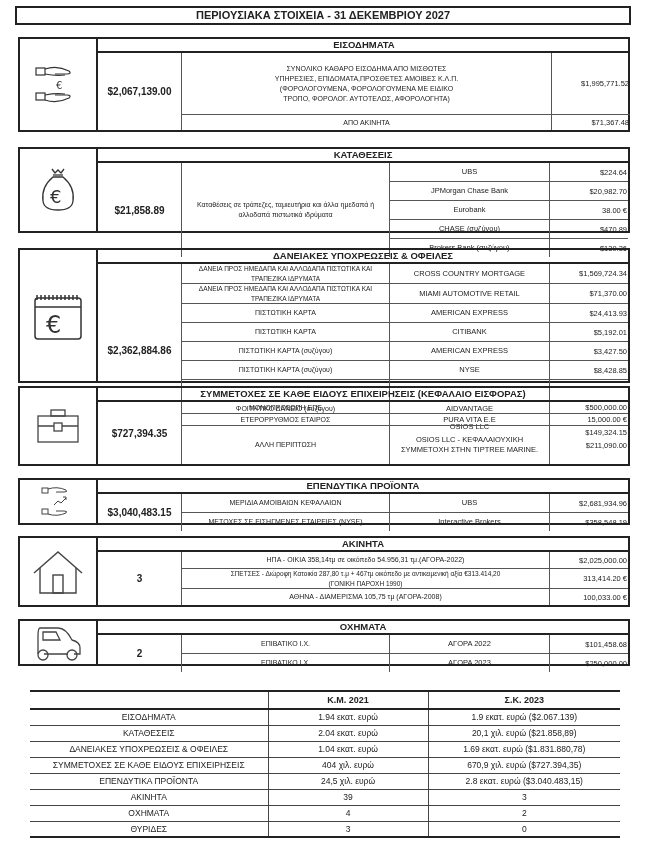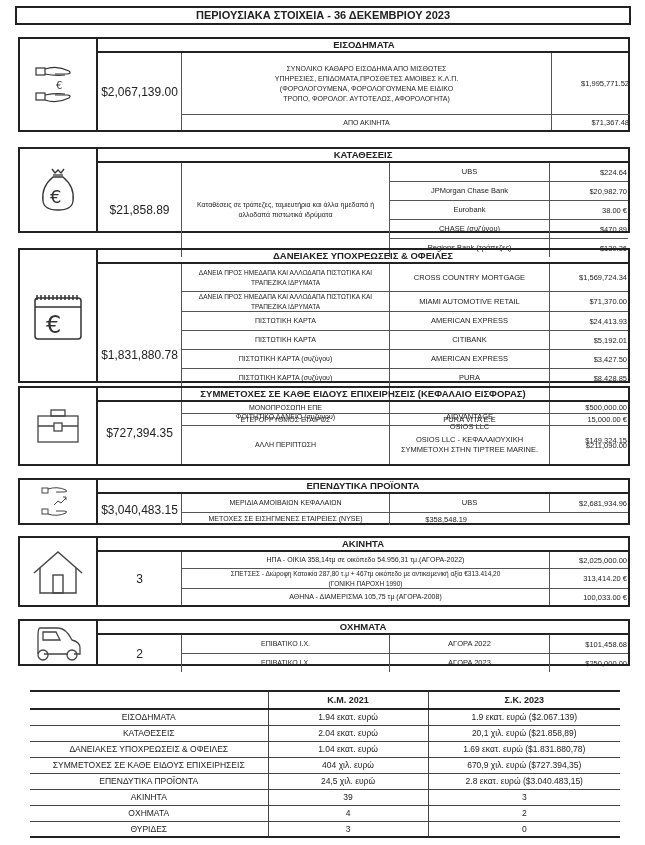--- a/index.html
+++ b/index.html
@@ -20,21 +20,21 @@
     flex-shrink: 0;
   }
   .icon-cell svg { display: block; }
   .body-cell { flex: 1; display: flex; flex-direction: column; }
   .sec-head {
     height: 14px; border-bottom: 2px solid #222; text-align: center; font-weight: bold; font-size: 9.5px; line-height: 12px;
   }
   .sec-main { flex: 1; display: flex; }
   .total-cell {
     width: 84px; border-right: 1px solid #555; display: flex; align-items: center; justify-content: center;
-    font-weight: normal; font-size: 12px; flex-shrink: 0;
+    font-weight: bold; font-size: 10px; flex-shrink: 0;
   }
   .rows { flex: 1; display: flex; flex-direction: column; }
   .row { display: flex; border-bottom: 1px solid #555; font-size: 7px; }
   .row:last-child { border-bottom: none; }
   .c-desc { border-right: 1px solid #555; display: flex; align-items: center; justify-content: center; text-align: center; line-height: 10px; padding: 1px 2px; }
   .c-inst { border-right: 1px solid #555; display: flex; align-items: center; justify-content: center; text-align: center; line-height: 10px; padding: 4px 2px; font-size: 7.5px; }
   .c-val { display: flex; align-items: center; justify-content: flex-end; padding: 0 1px; font-size: 7.5px; flex-shrink: 0; }
 
   
   .cmp {
@@ -42,21 +42,21 @@
   }
   .cmp th, .cmp td { border: 1px solid #444; text-align: center; height: 16px; padding: 0 14px; }
   .cmp th { font-weight: bold; font-size: 9px; height: 18px; border-bottom: 2px solid #222; border-top: 2px solid #222; }
   .cmp tr:last-child td { border-bottom: 2px solid #222; }
   .cmp td:last-child, .cmp th:last-child { border-right: none; }
   .cmp td:first-child, .cmp th:first-child { border-left: none; }
 </style>
 </head>
 <body>
 
-<div class="title-box">ΠΕΡΙΟΥΣΙΑΚΑ ΣΤΟΙΧΕΙΑ - 36 ΔΕΚΕΜΒΡΙΟΥ 2023</div>
+<div class="title-box">ΠΕΡΙΟΥΣΙΑΚΑ ΣΤΟΙΧΕΙΑ - 31 ΔΕΚΕΜΒΡΙΟΥ 2027</div>
 
 <div class="section" style="top:37px;height:95px;">
   <div class="icon-cell">
     <svg width="56" height="40" viewBox="0 0 56 40" fill="none" stroke="#333" stroke-width="1.2">
       <rect x="6" y="3" width="9" height="7"></rect>
         <path d="M15 4 q12 -4 24 2 q3 3 -2 3 h-12"></path>
         <path d="M15 9 q10 2 20 1"></path>
       <text x="26" y="24" font-size="10" fill="#333" stroke="none" font-family="DejaVu Sans, sans-serif">€</text>
       <rect x="6" y="28" width="9" height="7"></rect>
         <path d="M15 35 q12 4 24 -2 q3 -3 -2 -3 h-12"></path>
@@ -106,43 +106,43 @@
           </div>
         <div class="row" style="flex:1;">
             <div class="c-inst" style="flex:1;">Eurobank</div>
             <div class="c-val" style="width:78px;">38.00 €</div>
           </div>
         <div class="row" style="flex:1;">
             <div class="c-inst" style="flex:1;">CHASE (συζύγου)</div>
             <div class="c-val" style="width:78px;">$470.89</div>
           </div>
         <div class="row" style="flex:1;">
-            <div class="c-inst" style="flex:1;">Regions Bank (τράπεζες)</div>
+            <div class="c-inst" style="flex:1;">Brokers Bank (συζύγου)</div>
             <div class="c-val" style="width:78px;">$139.36</div>
           </div>
       </div>
     </div>
   </div>
 </div>
 
 <div class="section" style="top:248px;height:135px;">
   <div class="icon-cell">
     <svg width="54" height="50" viewBox="0 0 54 50" fill="none" stroke="#333" stroke-width="1.5">
       <path d="M6 4 v5 M10 4 v5 M14 4 v5 M18 4 v5 M22 4 v5 M26 4 v5 M30 4 v5 M34 4 v5 M38 4 v5 M42 4 v5 M46 4 v5"></path>
       <rect x="4" y="7" width="46" height="41" rx="3"></rect>
       <path d="M4 16 h46"></path>
       <text x="15" y="42" font-size="24" fill="#333" stroke="none" font-family="DejaVu Sans, sans-serif">€</text>
     </svg>
   </div>
   <div class="body-cell">
     <div class="sec-head">ΔΑΝΕΙΑΚΕΣ ΥΠΟΧΡΕΩΣΕΙΣ &amp; ΟΦΕΙΛΕΣ</div>
     <div class="sec-main">
-      <div class="total-cell">$1,831,880.78</div>
-      <div class="rows">
-        <div class="row" style="height:28px;">
+      <div class="total-cell">$2,362,884.86</div>
+      <div class="rows">
+        <div class="row" style="height:20px;">
             <div class="c-desc" style="width:208px;font-size:6.5px;">ΔΑΝΕΙΑ ΠΡΟΣ ΗΜΕΔΑΠΑ ΚΑΙ ΑΛΛΟΔΑΠΑ ΠΙΣΤΩΤΙΚΑ ΚΑΙ ΤΡΑΠΕΖΙΚΑ ΙΔΡΥΜΑΤΑ</div>
             <div class="c-inst" style="flex:1;">CROSS COUNTRY MORTGAGE</div>
             <div class="c-val" style="width:78px;">$1,569,724.34</div>
           </div>
         <div class="row" style="height:20px;">
             <div class="c-desc" style="width:208px;font-size:6.5px;">ΔΑΝΕΙΑ ΠΡΟΣ ΗΜΕΔΑΠΑ ΚΑΙ ΑΛΛΟΔΑΠΑ ΠΙΣΤΩΤΙΚΑ ΚΑΙ ΤΡΑΠΕΖΙΚΑ ΙΔΡΥΜΑΤΑ</div>
             <div class="c-inst" style="flex:1;">MIAMI AUTOMOTIVE RETAIL</div>
             <div class="c-val" style="width:78px;">$71,370.00</div>
           </div>
         <div class="row" style="flex:1;">
@@ -155,21 +155,21 @@
             <div class="c-inst" style="flex:1;">CITIBANK</div>
             <div class="c-val" style="width:78px;">$5,192.01</div>
           </div>
         <div class="row" style="flex:1;">
             <div class="c-desc" style="width:208px;">ΠΙΣΤΩΤΙΚΗ ΚΑΡΤΑ (συζύγου)</div>
             <div class="c-inst" style="flex:1;">AMERICAN EXPRESS</div>
             <div class="c-val" style="width:78px;">$3,427.50</div>
           </div>
         <div class="row" style="flex:1;">
             <div class="c-desc" style="width:208px;">ΠΙΣΤΩΤΙΚΗ ΚΑΡΤΑ (συζύγου)</div>
-            <div class="c-inst" style="flex:1;">PURA</div>
+            <div class="c-inst" style="flex:1;">NYSE</div>
             <div class="c-val" style="width:78px;">$8,428.85</div>
           </div>
         <div class="row" style="flex:1;">
             <div class="c-desc" style="width:208px;">ΦΟΙΤΗΤΙΚΟ ΔΑΝΕΙΟ (συζύγου)</div>
             <div class="c-inst" style="flex:1;">AIDVANTAGE</div>
             <div class="c-val" style="width:78px;margin-top:48px;">$149,324.15</div>
           </div>
       </div>
     </div>
   </div>
@@ -224,20 +224,21 @@
     <div class="sec-main">
       <div class="total-cell">$3,040,483.15</div>
       <div class="rows">
         <div class="row" style="flex:1;">
             <div class="c-desc" style="width:208px;">ΜΕΡΙΔΙΑ ΑΜΟΙΒΑΙΩΝ ΚΕΦΑΛΑΙΩΝ</div>
             <div class="c-inst" style="flex:1;">UBS</div>
             <div class="c-val" style="width:78px;">$2,681,934.96</div>
           </div>
         <div class="row" style="flex:1;">
             <div class="c-desc" style="width:208px;">ΜΕΤΟΧΕΣ ΣΕ ΕΙΣΗΓΜΕΝΕΣ ΕΤΑΙΡΕΙΕΣ (NYSE)</div>
+            <div class="c-inst" style="flex:1;">Interactive Brokers</div>
             <div class="c-val" style="width:78px;">$358,548.19</div>
           </div>
       </div>
     </div>
   </div>
 </div>
 
 <div class="section" style="top:536px;height:71px;">
   <div class="icon-cell">
     <svg width="52" height="46" viewBox="0 0 52 46" fill="none" stroke="#444" stroke-width="1.4">

